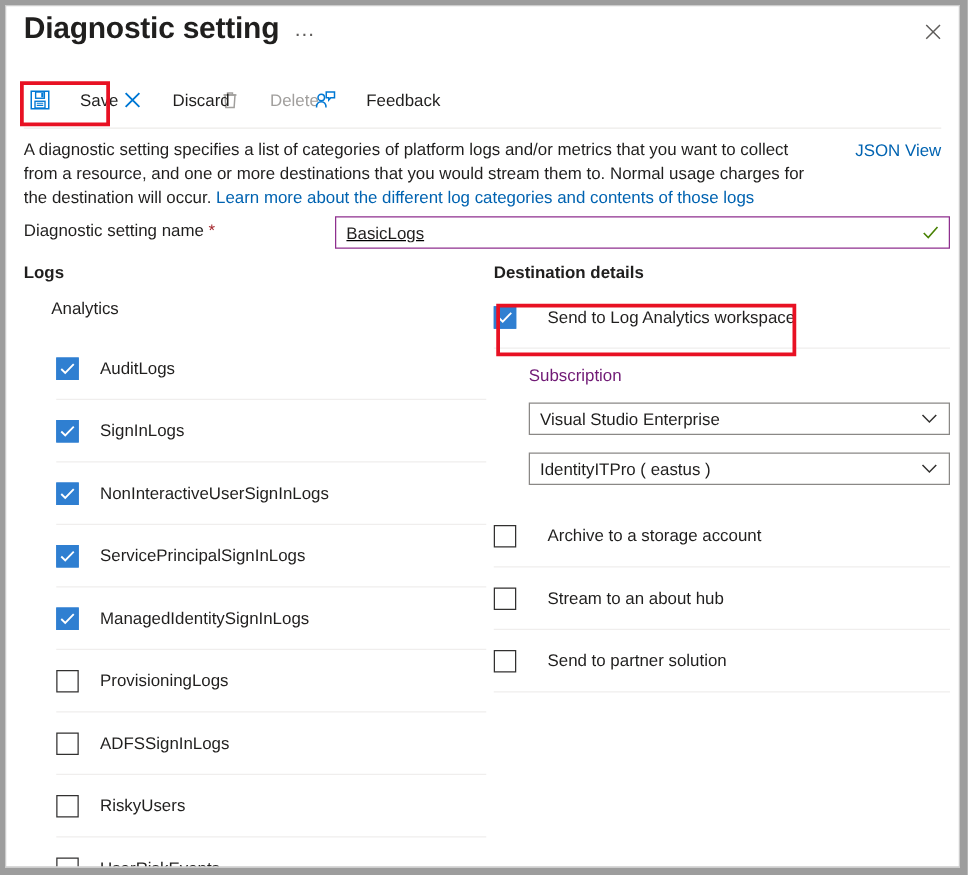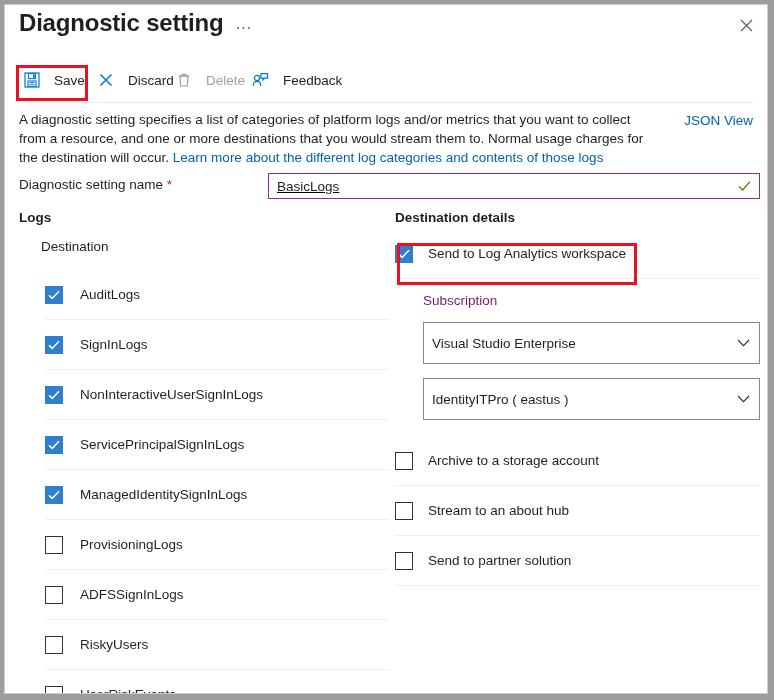--- a/index.html
+++ b/index.html
@@ -69,21 +69,21 @@
     top: 58px;
     right: 0;
     height: 36px;
   }
   .cmd {
     position: absolute;
     top: 0;
     height: 34px;
     display: flex;
     align-items: center;
-    gap: 14px;
+    gap: 24px;
     font-size: 13.5px;
     color: #201f1e;
     cursor: pointer;
     padding: 0 3px;
   }
   .cmd.disabled { color: #a19f9d; cursor: default; }
   .cmd .glyph { display: flex; align-items: center; }
   .cmd-save     { left: 16px; }
   .cmd-discard  { left: 90px; }
   .cmd-delete   { left: 168px; }
@@ -224,21 +224,21 @@
     border-color: #2f7fd1;
   }
   .cbox .tick { display: none; }
   .cbox.on .tick { display: block; }
   .cblabel {
     margin-left: 17px;
     font-size: 13.5px;
     color: #201f1e;
     cursor: pointer;
   }
-  .col-right .cblabel { margin-left: 15px; }
+  .col-right .cblabel { margin-left: 25px; }
 
   
   .dest-first { margin-left: 25px; }
 
   .dest-highlight {
     position: absolute;
     left: 392px;
     top: 238px;
     width: 240px;
     height: 42px;
@@ -249,21 +249,21 @@
 
   
   .field-group { margin: 14px 0 0 28px; width: 337px; }
   .field-label {
     font-size: 13.5px;
     color: #701a75;
     margin-bottom: 4px;
   }
   .select-box {
     position: relative;
-    height: 42px;
+    height: 26px;
     border: 1px solid #8a8886;
     box-sizing: border-box;
     background: #ffffff;
     display: flex;
     align-items: center;
     cursor: pointer;
     margin-top: 14px;
   }
   .select-value {
     font-size: 13.5px;
@@ -352,21 +352,21 @@
     <input type="text" value="BasicLogs" placeholder="Diagnostic setting name" style="">
     <span class="valid-check">
       <svg width="13" height="12" viewBox="0 0 13 12" aria-hidden="true">
         <path d="M1 6.4 L4.6 10 L12 1.6" fill="none" stroke="#498205" stroke-width="1.3"></path>
       </svg>
     </span>
   </div>
 
   <div class="col-left">
     <div class="section-title">Logs</div>
-    <div class="sub-title">Destination</div>
+    <div class="sub-title">Analytics</div>
     <div class="spacer-16"></div>
     <div id="log-categories">
         <div class="cbrow">
           <span class="cbox on">
             <svg class="tick" width="12" height="10" viewBox="0 0 12 10" aria-hidden="true">
               <path d="M1 5.2 L4.2 8.4 L11 1.3" fill="none" stroke="#ffffff" stroke-width="1.5"></path>
             </svg>
           </span>
           <span class="cblabel">AuditLogs</span>
         </div>

